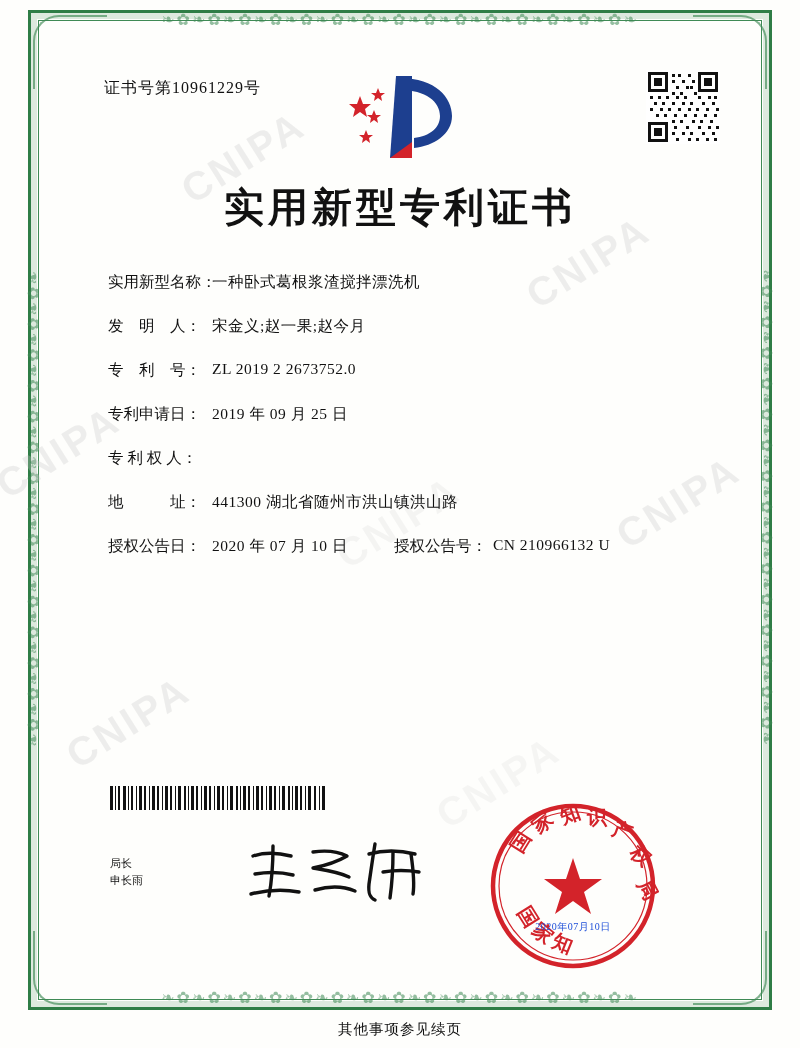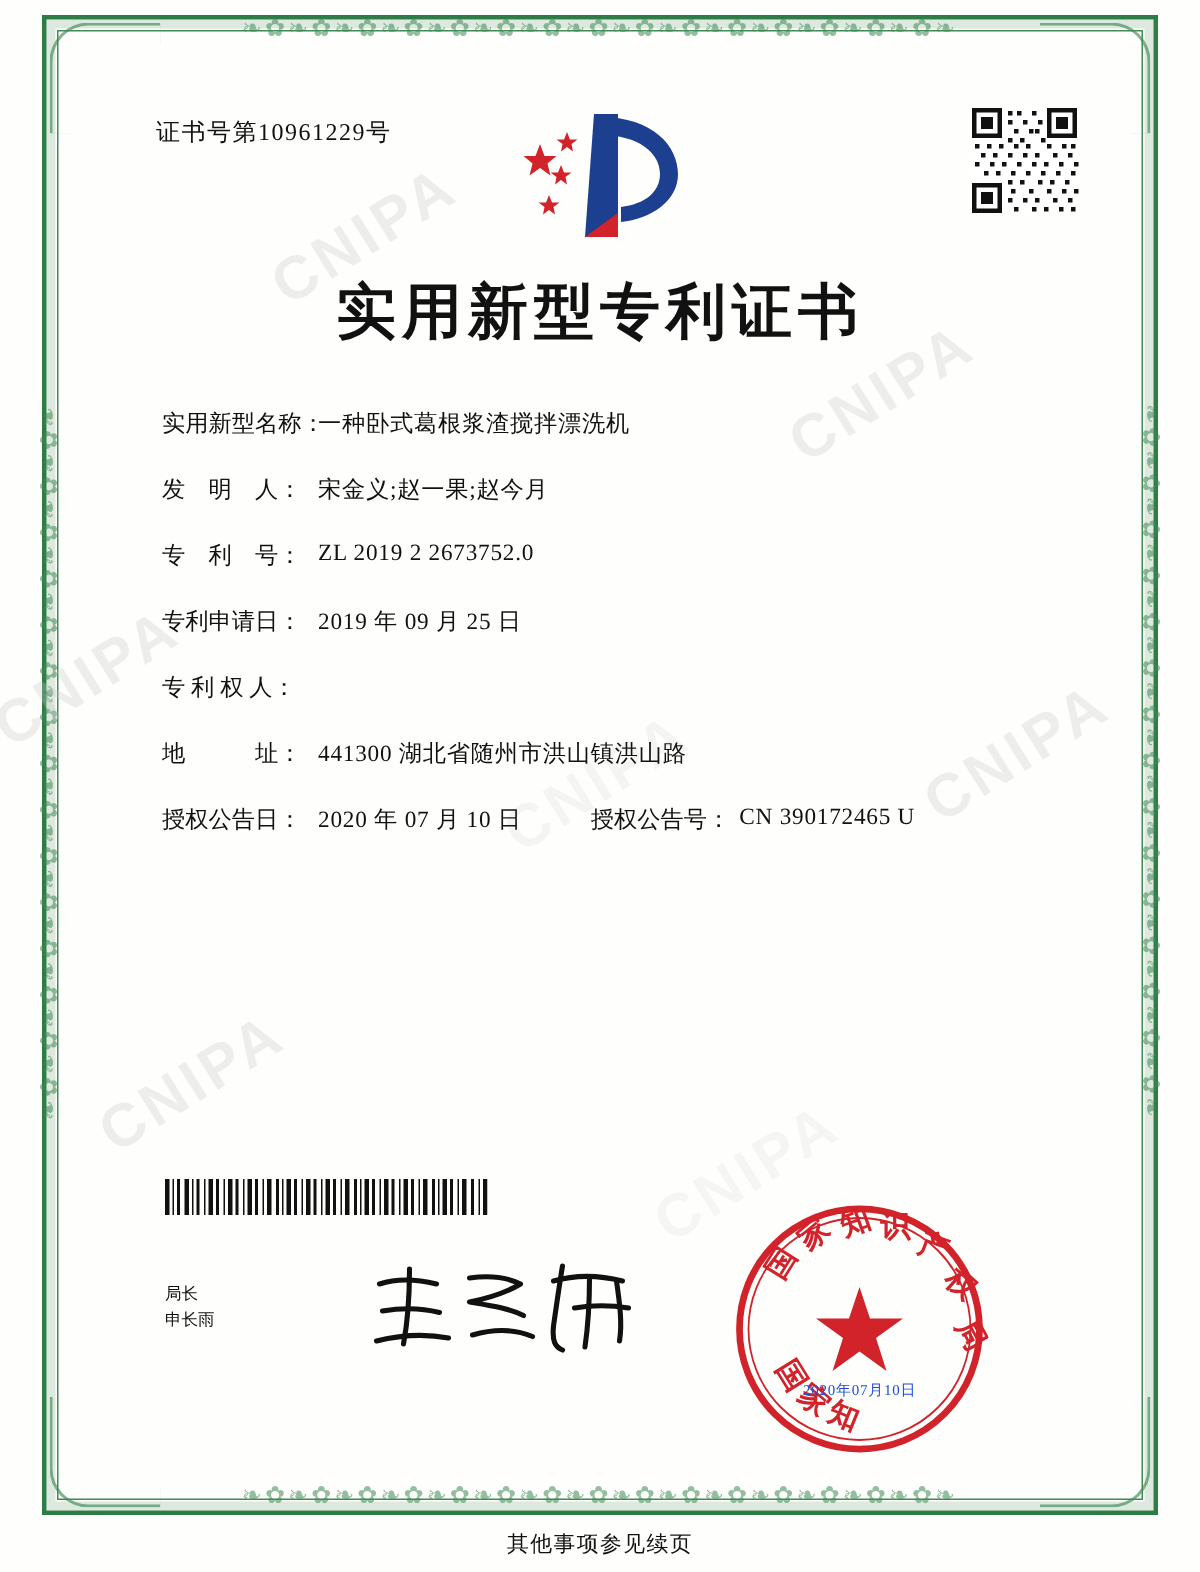--- a/index.html
+++ b/index.html
@@ -381,21 +381,21 @@
       <span class="label">专 利 权 人：</span>
     </div>
     <div class="row">
       <span class="label">地　　　址：</span>
       <span class="value">441300 湖北省随州市洪山镇洪山路</span>
     </div>
     <div class="row two">
       <span class="label">授权公告日：</span>
       <span class="value">2020 年 07 月 10 日</span>
       <span class="second-label">授权公告号：</span>
-      <span class="value">CN 390172465 U</span>
+      <span class="value">CN 210966132 U</span>
     </div>
   </div>
 
 
   <div class="barcode">
     <svg viewBox="0 0 215 24" width="215" height="24" preserveAspectRatio="none">
       <g fill="#111">
         <rect x="0" y="0" width="3" height="24"></rect>
           <rect x="5" y="0" width="1" height="24"></rect>
         <rect x="8" y="0" width="2" height="24"></rect>

